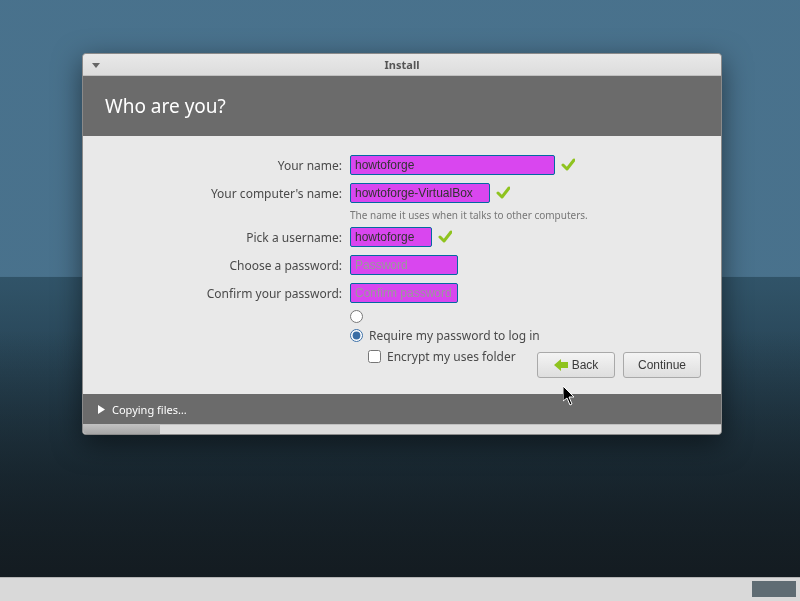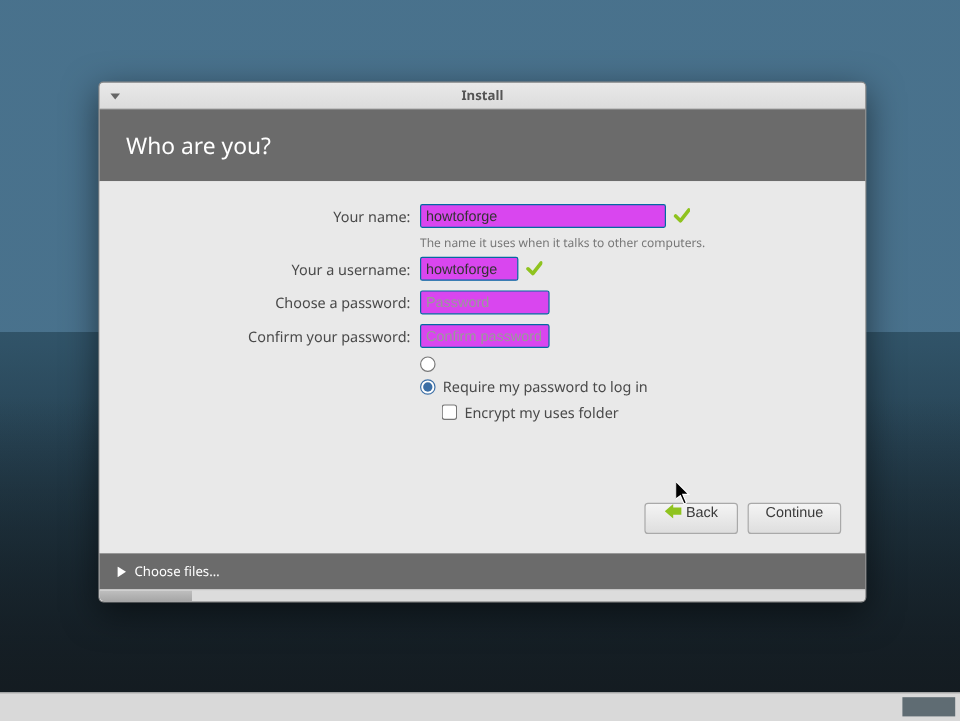--- a/index.html
+++ b/index.html
@@ -30,22 +30,22 @@
     border-top:1px solid #b5b5b5;
   }
   .panel-notif {
     position:absolute; right:4px; bottom:4px; width:44px; height:16px;
     background:#5f6c73;
   }
 
   
   .win {
     position:absolute;
-    left:82px; top:68px;
-    width:640px; height:434px;
+    left:82px; top:53px;
+    width:640px; height:382px;
     background:#e1e1e1;
     border:1px solid #8a8a8a;
     border-radius:4px;
     box-shadow:0 8px 28px rgba(0,0,0,0.5);
     display:flex; flex-direction:column;
   }
   .titlebar {
     height:22px;
     background:linear-gradient(180deg,#e9e9e9,#dcdcdc);
     border-bottom:1px solid #c0c0c0;
@@ -128,21 +128,21 @@
   
   .buttons {
     position:absolute; right:20px; bottom:16px;
     display:flex; gap:8px;
   }
   .btn {
     height:26px; min-width:78px;
     border:1px solid #a9a9a9; border-radius:3px;
     background:linear-gradient(180deg,#f4f4f4,#dedede);
     font-size:12px; color:#3a3a3a;
-    display:inline-flex; justify-content:center;
+    display:inline-flex; align-items:center; justify-content:center;
     gap:4px; padding:0 12px; cursor:default;
   }
   .arrow-left svg { width:14px;height:12px;display:block; }
 
   
   .status {
     background:#6b6b6b; height:30px;
     display:flex; align-items:center; padding:0 14px; gap:6px;
     color:#fff; font-size:11px;
   }
@@ -195,24 +195,35 @@
         <div class="ctrl">
           <input type="text" class="w-long" value="howtoforge" style="">
           <span class="check">
             <svg viewBox="0 0 14 14">
                 <path d="M2 7 L6 11 L13 2" stroke="#8fc31f" stroke-width="3" fill="none" stroke-linecap="round" stroke-linejoin="round"></path>
               </svg>
           </span>
         </div>
       </div>
 
+      <div class="row">
+        <div class="lbl">Your computer's name:</div>
+        <div class="ctrl">
+          <input type="text" class="w-med" value="howtoforge-VirtualBox" style="">
+          <span class="check">
+            <svg viewBox="0 0 14 14">
+                <path d="M2 7 L6 11 L13 2" stroke="#8fc31f" stroke-width="3" fill="none" stroke-linecap="round" stroke-linejoin="round"></path>
+              </svg>
+          </span>
+        </div>
+      </div>
       <div class="hint">The name it uses when it talks to other computers.</div>
 
       <div class="row">
-        <div class="lbl">Your a username:</div>
+        <div class="lbl">Pick a username:</div>
         <div class="ctrl">
           <input type="text" class="w-user" value="howtoforge" style="">
           <span class="check">
             <svg viewBox="0 0 14 14">
                 <path d="M2 7 L6 11 L13 2" stroke="#8fc31f" stroke-width="3" fill="none" stroke-linecap="round" stroke-linejoin="round"></path>
               </svg>
           </span>
         </div>
       </div>
 
@@ -266,19 +277,19 @@
       </svg>
     </div>
   </div>
 
   <div class="status">
     <span class="tri">
       <svg viewBox="0 0 9 9">
           <polygon points="1,0 8,4.5 1,9" fill="#fff"></polygon>
         </svg>
     </span>
-    <span>Choose files…</span>
+    <span>Copying files…</span>
   </div>
   <div class="progress">
     <div class="fill" style="width: 12%;"></div>
   </div>
 
 </div>
 
 </body></html>

